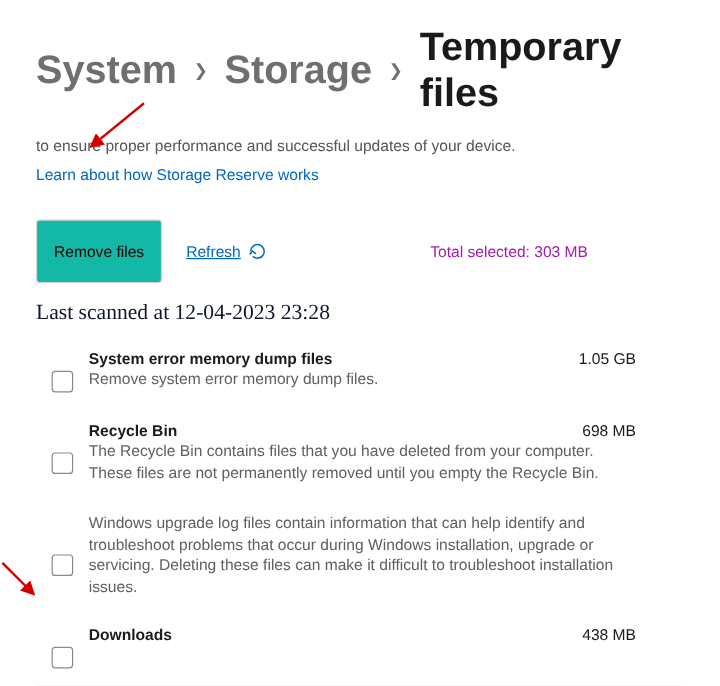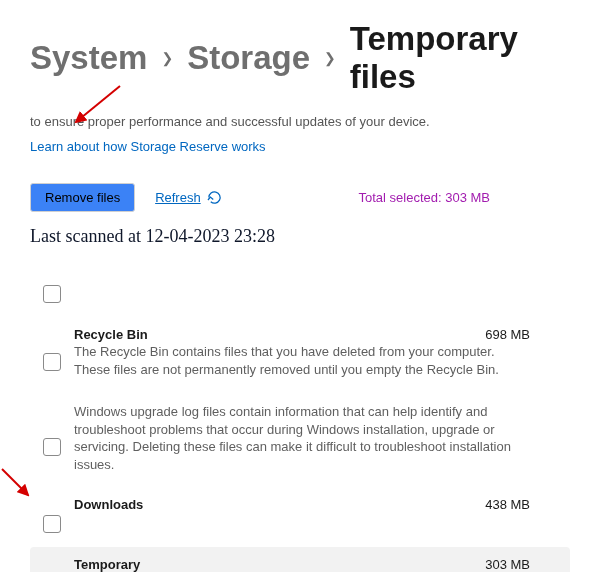--- a/index.html
+++ b/index.html
@@ -42,22 +42,22 @@
     }
     .toolbar-row {
       display: flex;
       align-items: center;
       gap: 20px;
       margin-top: 28px;
       margin-bottom: 14px;
     }
     .remove-btn {
       border: 1px solid #d0d0d0;
-      background: #3b82f6;
-      padding: 6px 14px;
+      background: #14b8a6;
+      padding: 18px 14px;
       font-size: 13px;
       border-radius: 3px;
       cursor: pointer;
       font-family: inherit;
     }
     .refresh {
       display: flex;
       align-items: flex-start;
       gap: 6px;
       color: #0067c0;
@@ -185,20 +185,27 @@
   <div class="total-selected">Total selected: 303 MB</div>
 </div>
 
 <div class="last-scanned">Last scanned at 12-04-2023 23:28</div>
 
 <div id="items-container">
     <div class="item">
       <div class="check-col">
         <div class="checkbox"></div>
       </div>
+      <div class="body-col">
+        <div class="item-head">
+          <div class="item-title">System error memory dump files</div>
+          <div class="item-size">1.05 GB</div>
+        </div>
+        <div class="item-desc">Remove system error memory dump files.</div>
+      </div>
     </div>
     <div class="item">
       <div class="check-col">
         <div class="checkbox"></div>
       </div>
       <div class="body-col">
         <div class="item-head">
           <div class="item-title">Recycle Bin</div>
           <div class="item-size">698 MB</div>
         </div>

